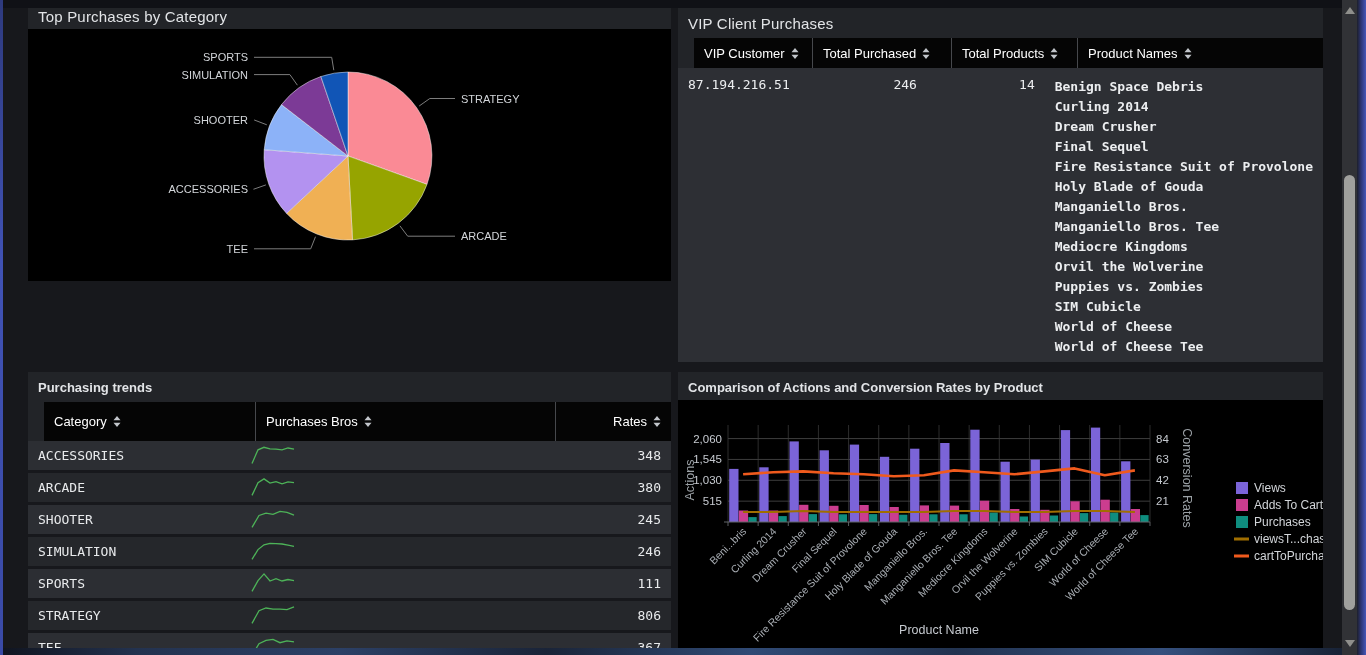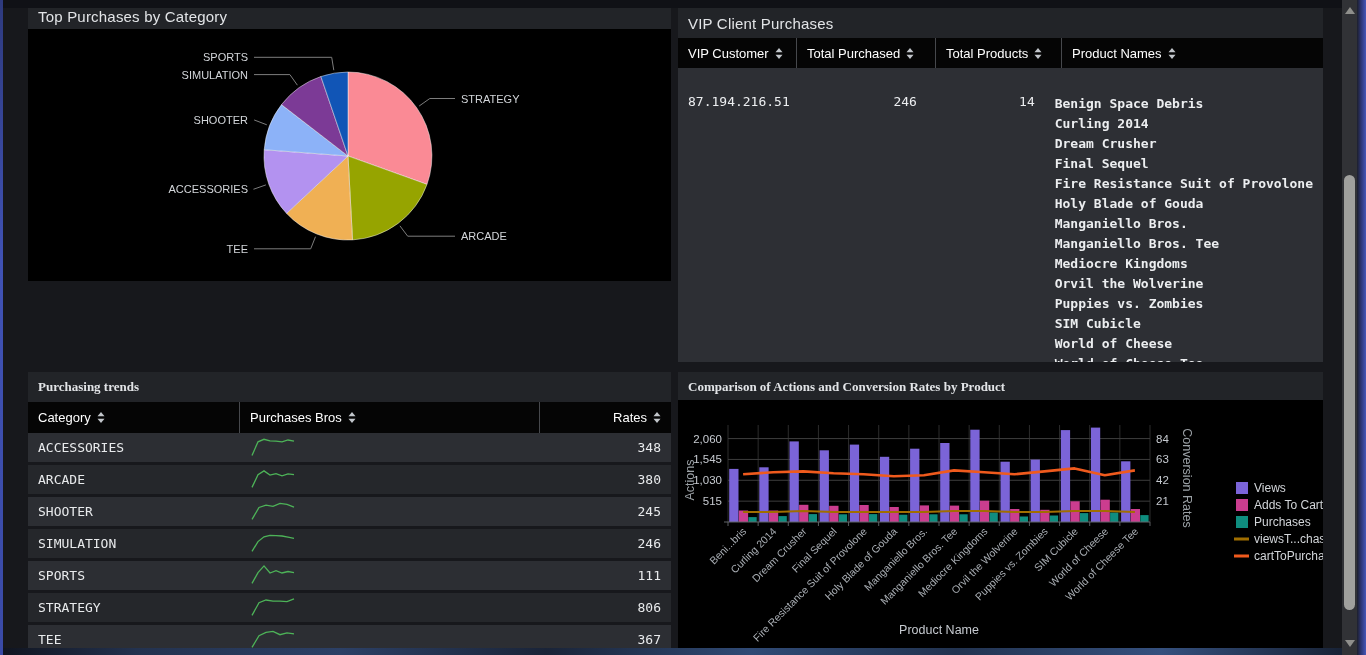--- a/index.html
+++ b/index.html
@@ -1,32 +1,32 @@
 <!DOCTYPE html>
 <html><head>
 <meta charset="utf-8">
 <style>
   html,body{margin:0;padding:0;}
   body{width:1366px;height:655px;background:#17181c;overflow:hidden;position:relative;
        font-family:"Liberation Sans", sans-serif;}
   .panel{position:absolute;background:#222428;}
   .panel-hdr{height:30px;display:flex;align-items:center;padding-left:10px;color:#e2e4e7;}
   .hdr-lg{font-size:15px;font-weight:500;letter-spacing:.2px;}
-  .hdr-sm{font-size:13px;font-weight:700;font-family:Liberation Serif, serif;}
+  .hdr-sm{font-size:13px;font-weight:700;}
   .black-body{position:absolute;left:0;right:0;background:#000;}
   
-  .thead{display:flex;background:#050505;color:#fff;font-size:13px;}
+  .thead{display:flex;background:#050505;color:#fff;font-size:13px;margin-left:16px;}
   .th{display:flex;align-items:center;gap:6px;padding:0 10px;box-sizing:border-box;border-right:1px solid #46484c;}
   .th:last-child{border-right:none;}
   .th.right{justify-content:flex-end;}
   .sort{display:inline-block;line-height:0;}
   .mono{font-family:"DejaVu Sans Mono", monospace;}
   
   .vip-body{position:absolute;top:60px;left:0;right:0;bottom:0;background:#2d2f34;}
-  .vip-row{display:flex;color:#eceef0;font-size:13px;padding-top:26px;}
+  .vip-row{display:flex;color:#eceef0;font-size:13px;padding-top:9px;}
   .vcell{box-sizing:border-box;padding:0 10px;}
   .num{text-align:right;}
   .plist div{line-height:20px;white-space:nowrap;}
   
   .trow{display:flex;align-items:center;height:29px;border-bottom:3px solid #17181c;background:#2c2e33;
         color:#e8eaec;font-size:13px;}
   .trow.alt{background:#25272b;}
   .tcell{box-sizing:border-box;padding:0 10px;overflow:hidden;}
   svg text{font-family:"Liberation Sans", sans-serif;}
   
@@ -128,21 +128,21 @@
           <div>SIM Cubicle</div>
           <div>World of Cheese</div>
           <div>World of Cheese Tee</div>
         </div>
     </div>
   </div>
 </div>
 
 <div class="panel" style="left:28px;top:372px;width:643px;height:283px;overflow:hidden;">
   <div class="panel-hdr hdr-sm">Purchasing trends</div>
-  <div class="thead" style="height:31px;">
+  <div class="thead" style="height:39px;">
     <div class="th" style="width:212px;">
       <span>Category</span>
       <span class="sort"><svg width="8" height="11">
             <path d="M4 0 L7.5 4.2 H0.5 Z" fill="#c2c6cb"></path>
             <path d="M4 11 L7.5 6.8 H0.5 Z" fill="#c2c6cb"></path>
           </svg></span>
     </div>
     <div class="th" style="width:300px;">
       <span>Purchases Bros</span>
       <span class="sort"><svg width="8" height="11">

